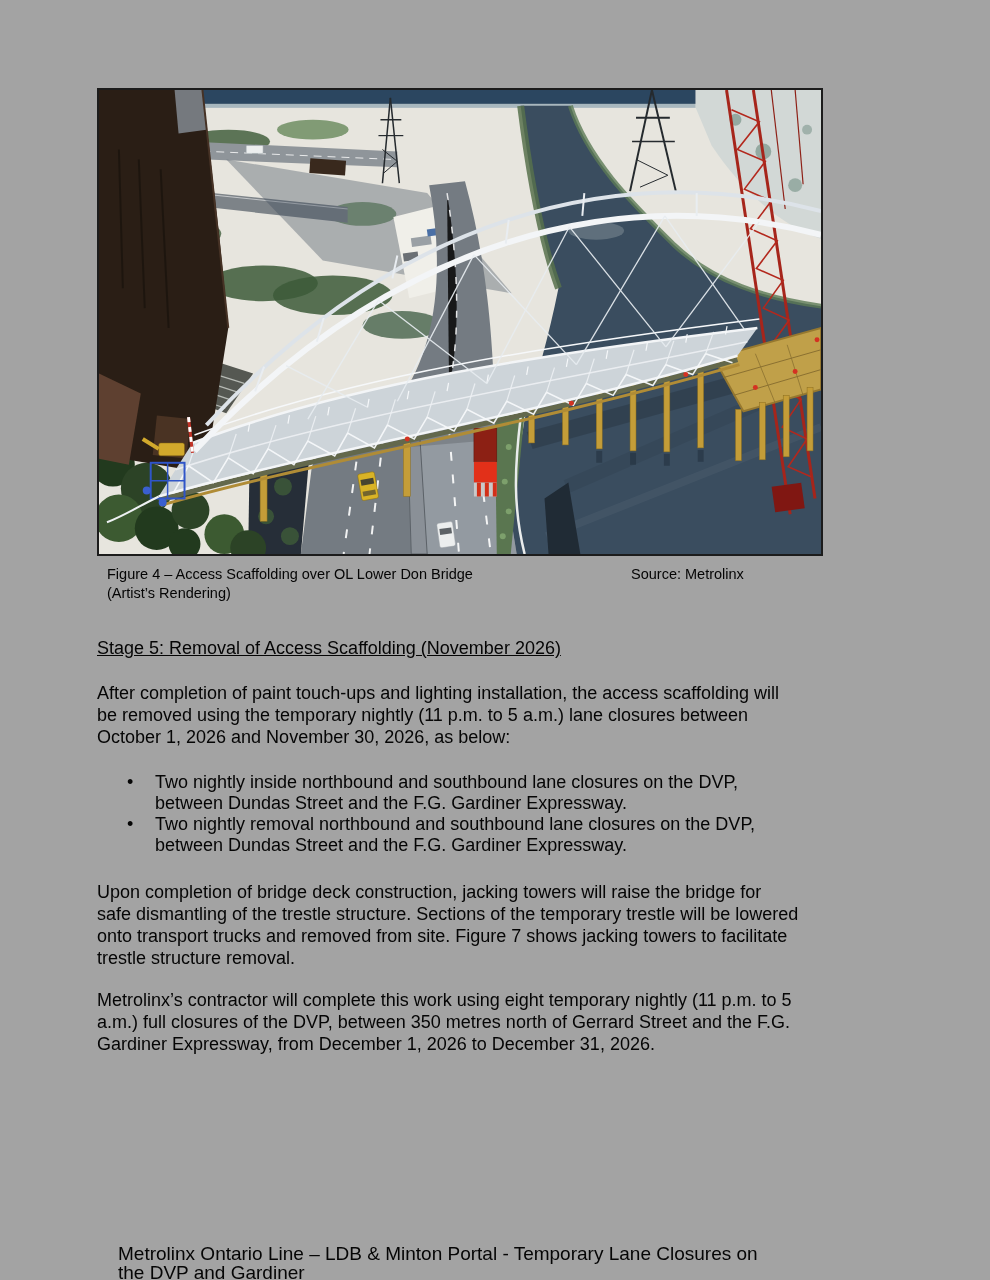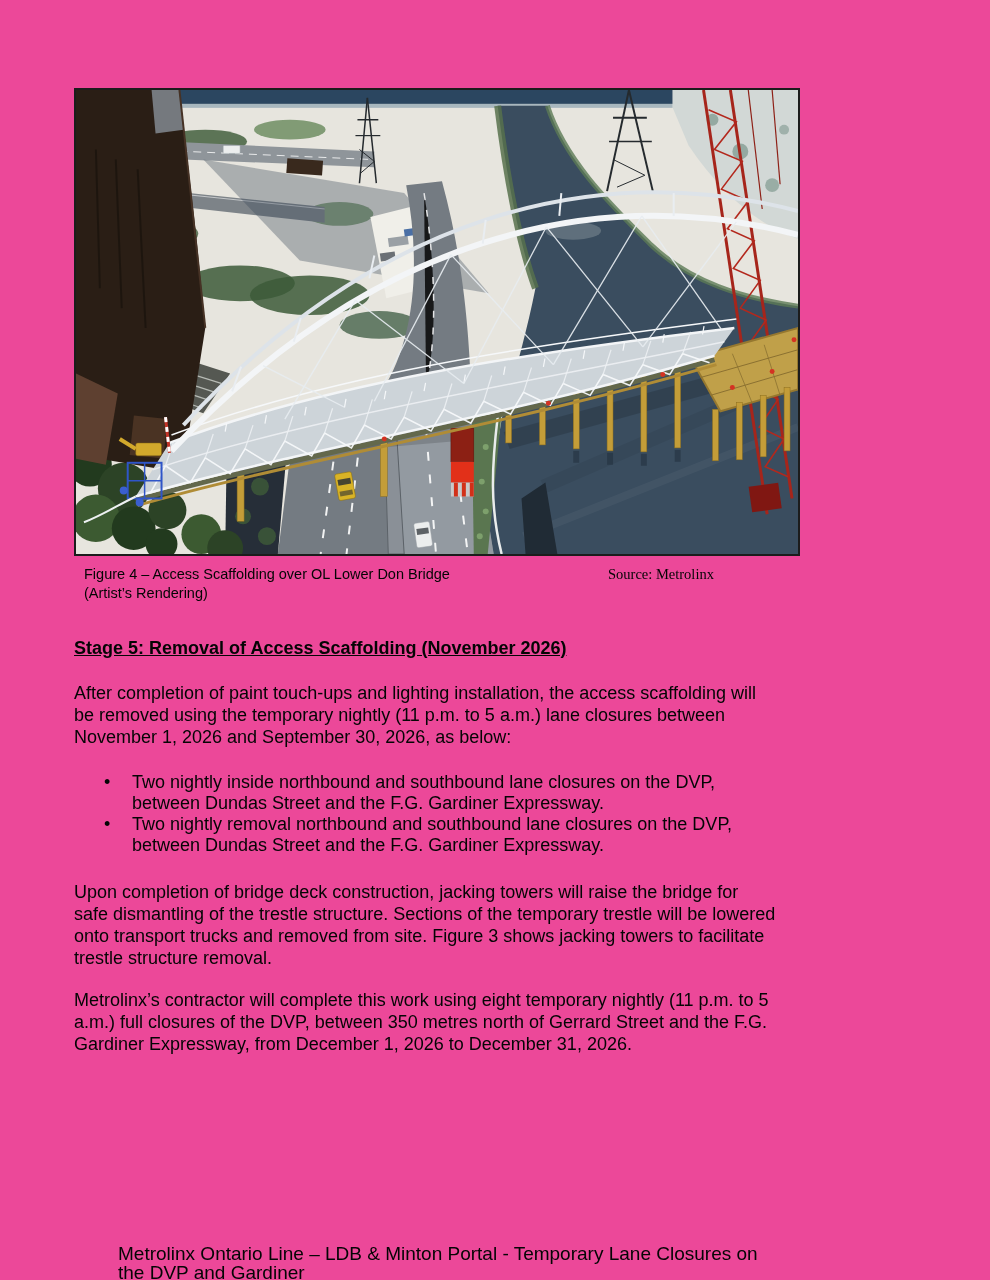--- a/index.html
+++ b/index.html
@@ -1,24 +1,24 @@
 <!DOCTYPE html>
 <html style="--c-terrain-light: #e7e5de; --c-sky-strip: #2b4660; --c-ice-pale: #d2d8d6; --c-river-water: #3a4d5f; --c-building-brown: #2a1e15; --c-highway-gray: #747b82; --c-rail-gray: #555852; --c-trees-green: #2c4326; --c-bank-green: #5a7650; --c-bridge-white: #f3f5f7; --c-deck-gray: #cdd4d9; --c-trestle-yellow: #c49d38; --c-platform-tan: #c0a049; --c-crane-red: #a6251b; --c-cone-red: #d43222; --c-car-yellow: #d9b326; --c-car-white: #eceeee; --c-truck-red: #e23019;"><head>
 <meta charset="utf-8">
 <style>
   html,body{margin:0;padding:0;background:#ffffff;}
   body{width:990px;height:1280px;font-family:"Liberation Sans","DejaVu Sans",sans-serif;color:#050505;}
-  .page{position:relative;width:990px;height:1280px;box-sizing:border-box;padding:88px 118px 0 74px;background:#ec4899;overflow:hidden;}
+  .page{position:relative;width:990px;height:1280px;box-sizing:border-box;padding:88px 118px 0 97px;background:#a3a3a3;overflow:hidden;}
   figure{margin:0;padding:0;}
   .img-frame{width:726px;height:468px;box-sizing:border-box;border:2px solid #1c1c1c;background:#e7e5de;}
   .img-frame svg{display:block;width:100%;height:100%;}
   .cap-row{display:flex;margin-top:9px;font-size:14.5px;line-height:19px;}
   .cap-left{width:534px;box-sizing:border-box;padding-left:10px;white-space:pre-line;}
-  .cap-src{flex:0 0 auto;font-family:Liberation Serif, serif;}
-  .stage-heading{font-size:18px;line-height:22px;font-weight:700;text-decoration:underline;margin:0;}
+  .cap-src{flex:0 0 auto;}
+  .stage-heading{font-size:18px;line-height:22px;font-weight:400;text-decoration:underline;margin:0;}
   .mt-s5{margin-top:34px;}
   .mt-s6{margin-top:25px;}
   .body-p{font-size:18px;line-height:22px;margin:0;white-space:pre-line;max-width:754px;}
   .p1{margin-top:23px;}
   .p2{margin-top:25px;}
   .p3{margin-top:20px;}
   ul.bullets{list-style:none;margin:24px 0 0 0;padding:0;}
   ul.bullets li{position:relative;padding-left:58px;font-size:18px;line-height:21px;white-space:pre-line;max-width:700px;}
   ul.bullets li::before{content:"\2022";position:absolute;left:30px;top:0;}
   .footer{position:absolute;left:118px;right:118px;top:1244px;display:flex;justify-content:space-between;align-items:flex-end;font-size:19px;line-height:19px;}
@@ -317,33 +317,33 @@
       <div class="cap-left">Figure 4 – Access Scaffolding over OL Lower Don Bridge
 (Artist’s Rendering)</div>
       <div class="cap-src">Source: Metrolinx</div>
     </figcaption>
   </figure>
 
   <h2 class="stage-heading mt-s5">Stage 5: Removal of Access Scaffolding (November 2026)</h2>
 
   <p class="body-p p1">After completion of paint touch-ups and lighting installation, the access scaffolding will
 be removed using the temporary nightly (11 p.m. to 5 a.m.) lane closures between
-November 1, 2026 and September 30, 2026, as below:</p>
+October 1, 2026 and November 30, 2026, as below:</p>
 
   <ul class="bullets">
     <li>Two nightly inside northbound and southbound lane closures on the DVP,
 between Dundas Street and the F.G. Gardiner Expressway.</li>
     <li>Two nightly removal northbound and southbound lane closures on the DVP,
 between Dundas Street and the F.G. Gardiner Expressway.</li>
   </ul>
 
 
   <p class="body-p p2">Upon completion of bridge deck construction, jacking towers will raise the bridge for
 safe dismantling of the trestle structure. Sections of the temporary trestle will be lowered
-onto transport trucks and removed from site. Figure 3 shows jacking towers to facilitate
+onto transport trucks and removed from site. Figure 7 shows jacking towers to facilitate
 trestle structure removal.</p>
 
   <p class="body-p p3">Metrolinx’s contractor will complete this work using eight temporary nightly (11 p.m. to 5
 a.m.) full closures of the DVP, between 350 metres north of Gerrard Street and the F.G.
 Gardiner Expressway, from December 1, 2026 to December 31, 2026.</p>
 
   <div class="footer">
     <div class="footer-left">Metrolinx Ontario Line – LDB &amp; Minton Portal - Temporary Lane Closures on the DVP and Gardiner
 Expressway</div>
     <div class="footer-right">Page 7 of 28</div>

